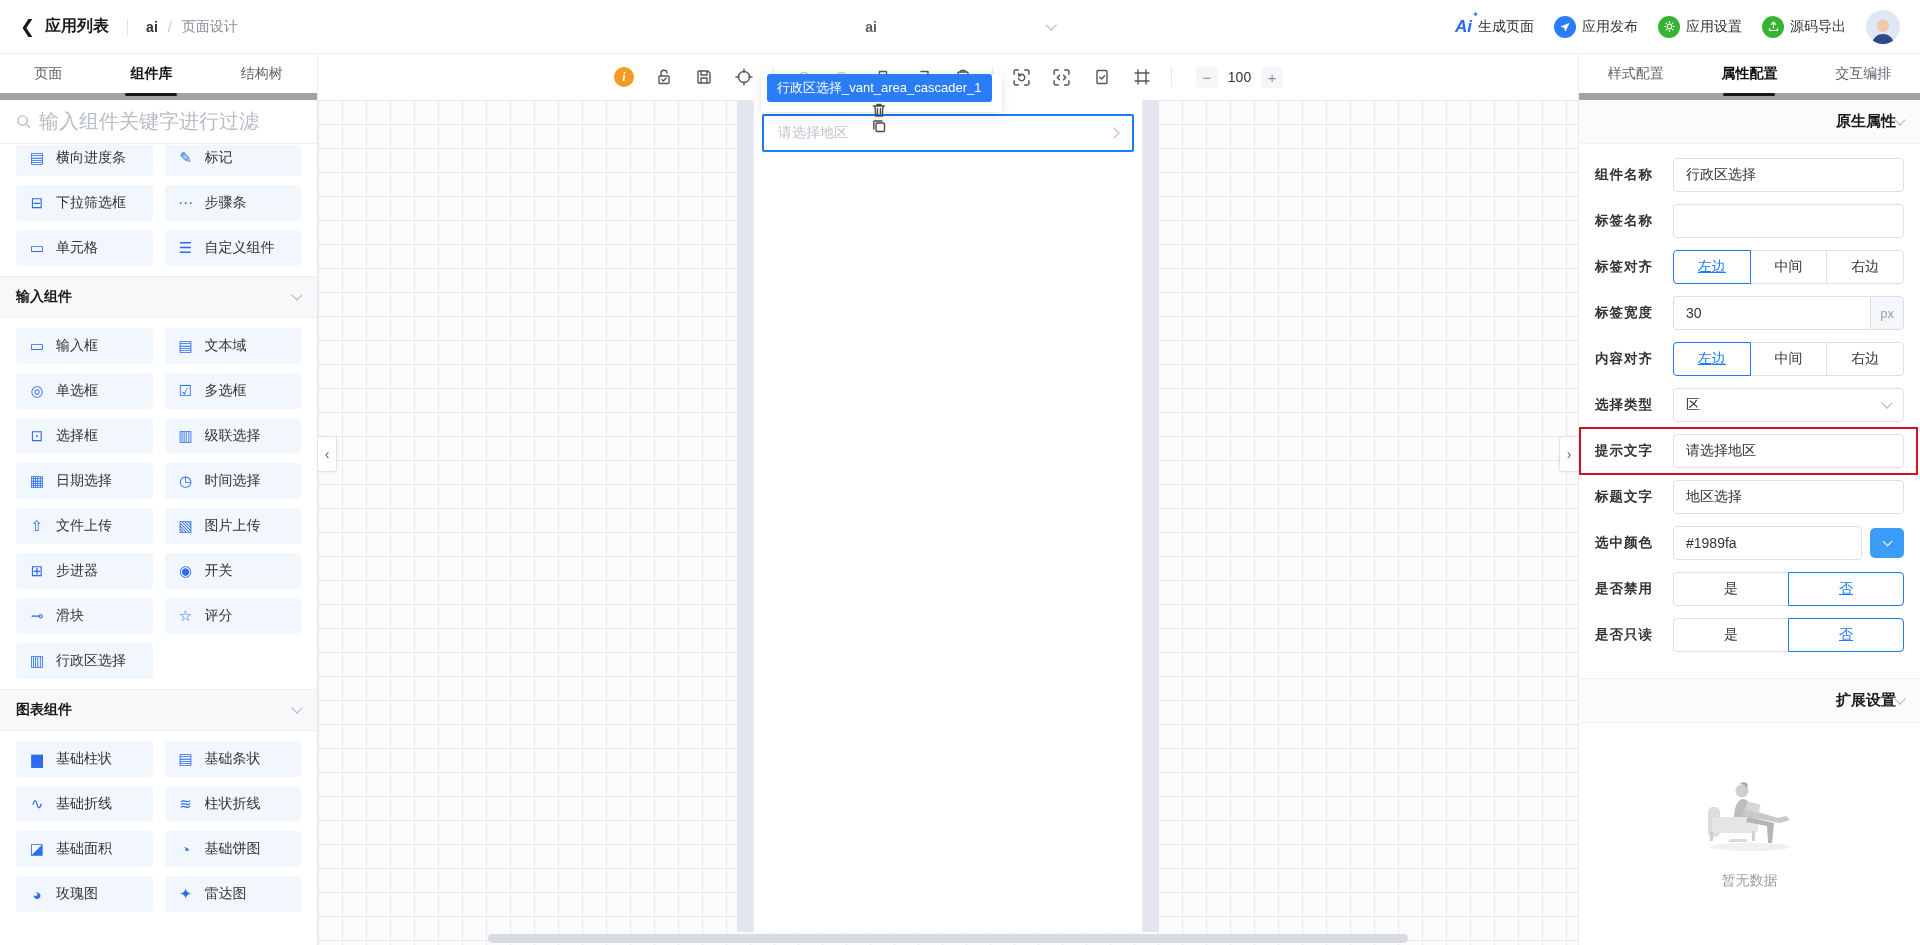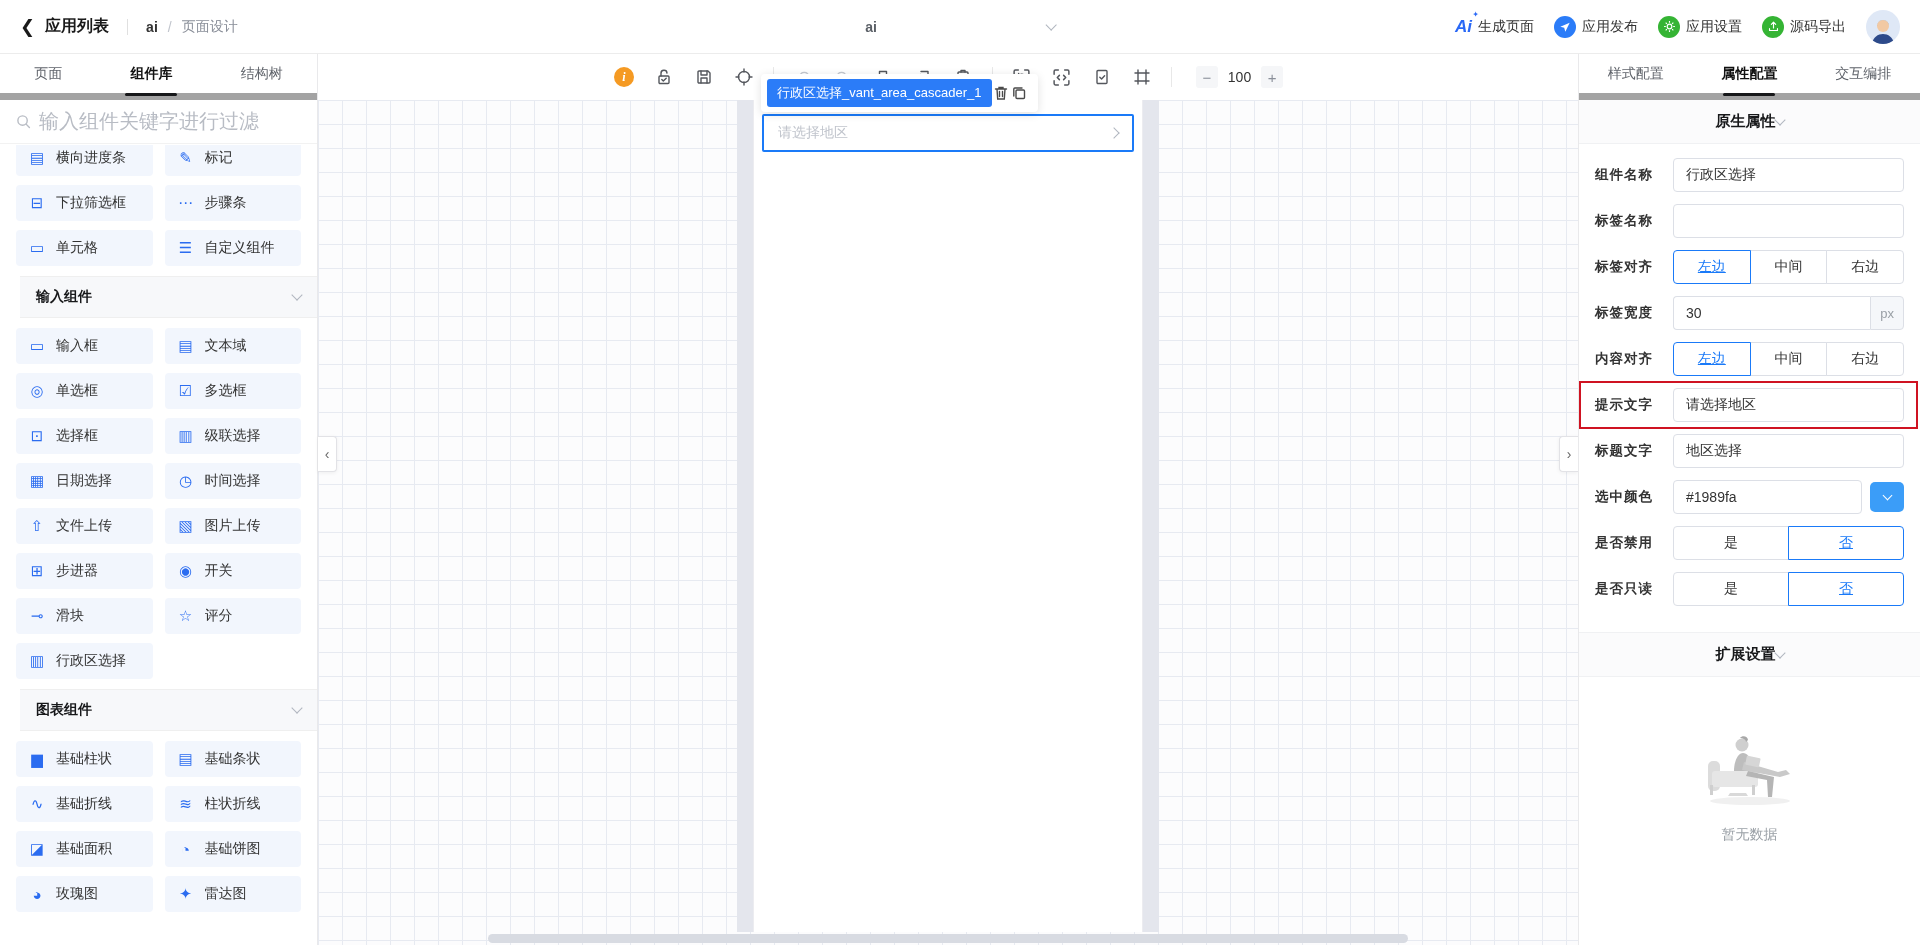--- a/index.html
+++ b/index.html
@@ -47,21 +47,21 @@
     font-family:Liberation Serif, serif; }
   .search-row input::placeholder { color:#b8bcc4; }
   .comp-scroll { position:absolute; top:91px; bottom:0; left:0; right:0; overflow:hidden; }
   .chip-grid { display:grid; grid-template-columns:1fr 1fr; gap:9px 12px; padding:10px 16px; }
   .chip-grid.clipped { margin-top:-15px; }
   .chip { background:#f2f6fd; border-radius:4px; height:36px; display:flex; align-items:center;
     gap:10px; padding:0 12px; cursor:grab; }
   .chip-icon { color:#2b6cf0; font-size:15px; width:18px; text-align:center; flex-shrink:0; }
   .chip-label { color:#333; white-space:nowrap; overflow:hidden; }
   .lp-section { height:42px; background:#f7f8fa; border-top:1px solid #efefef; border-bottom:1px solid #efefef;
-    display:flex; align-items:center; justify-content:space-between; padding:0 16px; font-weight:bold; color:#17181a;margin-left:20px; }
+    display:flex; align-items:center; justify-content:space-between; padding:0 16px; font-weight:bold; color:#17181a; }
 
   
   .center { position:absolute; left:318px; right:342px; top:54px; bottom:0; display:flex; flex-direction:column; }
   .toolbar { height:46px; background:#fff; display:flex; align-items:center; justify-content:center;
     gap:18px; position:relative; z-index:2; }
   .tool { width:22px; height:22px; display:flex; align-items:center; justify-content:center; cursor:pointer; }
   .tool svg { stroke:#54575d; fill:none; stroke-width:1.4; stroke-linecap:round; stroke-linejoin:round; }
   .tool.disabled { color:#c5c9d0; font-size:17px; }
   .info-circle { width:20px; height:20px; border-radius:50%; background:#f59a23; color:#fff;
     font-style:italic; font-weight:bold; font-size:12px; font-family:"Liberation Serif",serif;
@@ -80,36 +80,36 @@
     background:#fff; border-left:1px solid #ececf0; border-right:1px solid #ececf0; }
   .phone::before,.phone::after { content:""; position:absolute; top:0; bottom:0; width:16px; background:#e4e6ed; }
   .phone::before { left:-17px; } .phone::after { right:-17px; }
   .cascader-field { margin:14px 8px 0; height:38px; border:2px solid #1a7af8; border-radius:2px;
     display:flex; align-items:center; padding:0 14px; background:#fff; cursor:pointer; }
   .cascader-ph { color:#c0c4cc; flex:1; }
   .phone-tabbar { position:absolute; left:0; right:0; bottom:0; height:36px; border-top:1px solid #ebedf0;
     display:flex; align-items:center; justify-content:center; color:#1989fa; cursor:pointer; }
   .sel-popover { position:absolute; left:calc(50% - 187px); top:-26px; height:38px; background:#fff;
     border-radius:4px; box-shadow:0 2px 10px rgba(0,0,0,.12); display:flex; align-items:center;
-    padding:0 10px 0 6px; z-index:6; }
+    padding:0 10px 0 6px; z-index:6;flex-direction:column; }
   .sel-label { background:#2b7cf8; color:#fff; font-size:13px; padding:5px 10px; border-radius:3px; white-space:nowrap; }
   .pop-ic { width:18px; height:18px; display:flex; align-items:center; justify-content:center; cursor:pointer; }
   .pop-ic svg { stroke:#4a4a4a; fill:none; stroke-width:1.4; stroke-linecap:round; }
   .collapse-chip { position:absolute; top:336px; width:19px; height:36px; background:#fff;
     border:1px solid #e2e2e6; display:flex; align-items:center; justify-content:center;
     color:#666; font-size:14px; cursor:pointer; box-shadow:0 1px 4px rgba(0,0,0,.06); }
   .collapse-chip.l { left:0; border-radius:0 4px 4px 0; border-left:none; }
   .collapse-chip.r { right:0; border-radius:4px 0 0 4px; border-right:none; }
   .hscrollbar { position:absolute; bottom:2px; left:170px; right:170px; height:9px;
     background:#d8dbe2; border-radius:5px; cursor:pointer; }
 
   
   .right-panel { position:absolute; right:0; top:54px; bottom:0; width:342px; background:#fff;
     border-left:1px solid #e9e9eb; overflow:hidden; }
-  .rp-section-hd { height:44px; display:flex; align-items:center; justify-content:center;
+  .rp-section-hd { height:44px; display:flex; align-items:center; justify-content:flex-end;
     padding:0 16px; font-weight:bold; font-size:15px; color:#17181a; background:#fbfbfc;
     border-bottom:1px solid #f0f1f3; cursor:pointer; }
   .rp-rows { padding:14px 0 4px; }
   .frow { display:flex; align-items:center; margin:0 16px 12px; position:relative; }
   .flabel { width:78px; flex-shrink:0; color:#333; font-weight:bold; font-size:13.5px; letter-spacing:1px; }
   .fctrl { flex:1; display:flex; align-items:center; }
   .tinput { width:100%; height:34px; border:1px solid #dcdfe6; border-radius:4px; padding:0 12px;
     font-size:14px; color:#333; outline:none; font-family:inherit; background:#fff; }
   .addon-group { display:flex; width:100%; }
   .addon-group .tinput { border-radius:4px 0 0 4px; border-right:none; }
@@ -491,20 +491,29 @@
     <div class="frow">
       <span class="flabel">内容对齐</span>
       <div class="fctrl">
           <div class="segmented">
             <div class="seg active">左边</div>
             <div class="seg">中间</div>
             <div class="seg">右边</div>
           </div>
         </div>
     </div>
+    <div class="frow">
+      <span class="flabel">选择类型</span>
+      <div class="fctrl">
+          <div class="select-box">
+        <span>区</span>
+        <span class="chev"></span>
+      </div>
+        </div>
+    </div>
     <div class="frow hl">
       <span class="flabel">提示文字</span>
       <div class="fctrl">
           <input class="tinput" value="请选择地区" style="">
         </div>
     </div>
     <div class="frow">
       <span class="flabel">标题文字</span>
       <div class="fctrl">
           <input class="tinput" value="地区选择" style="">

